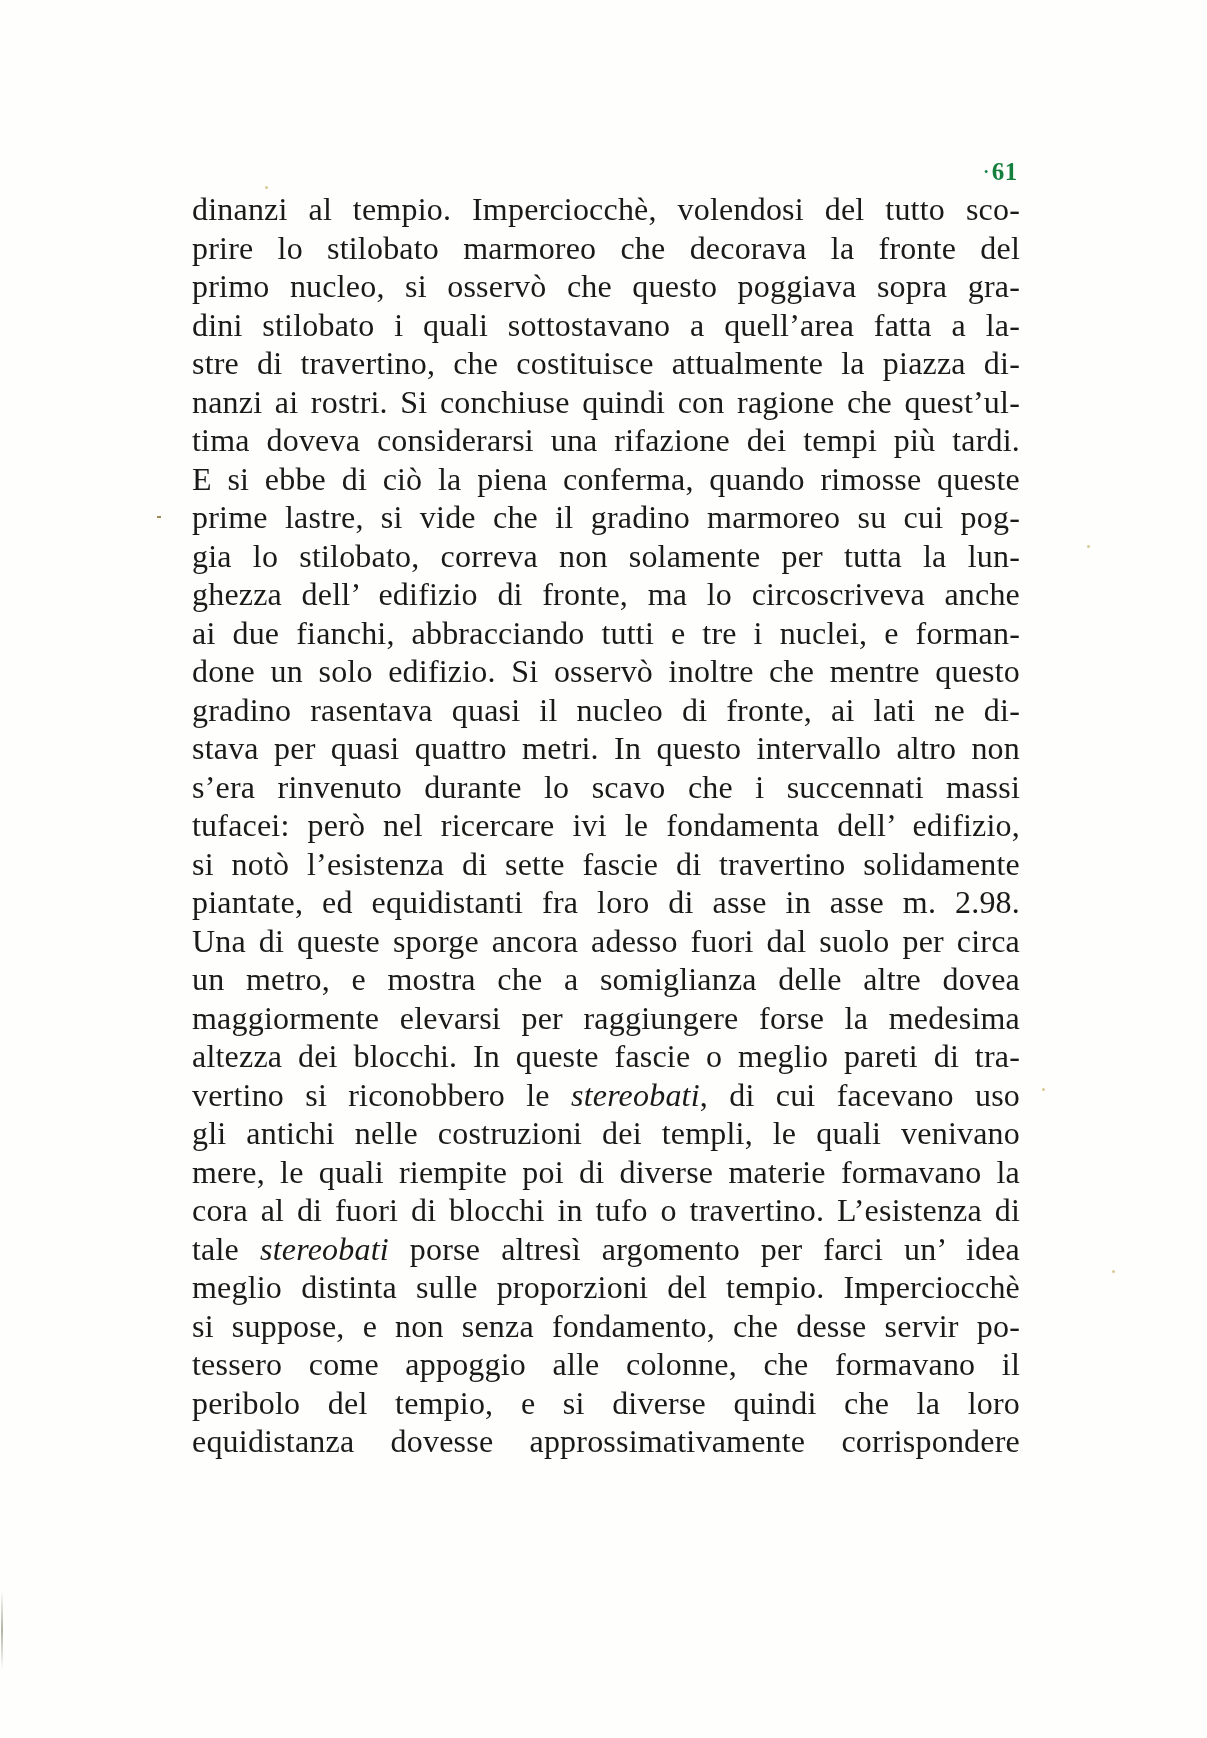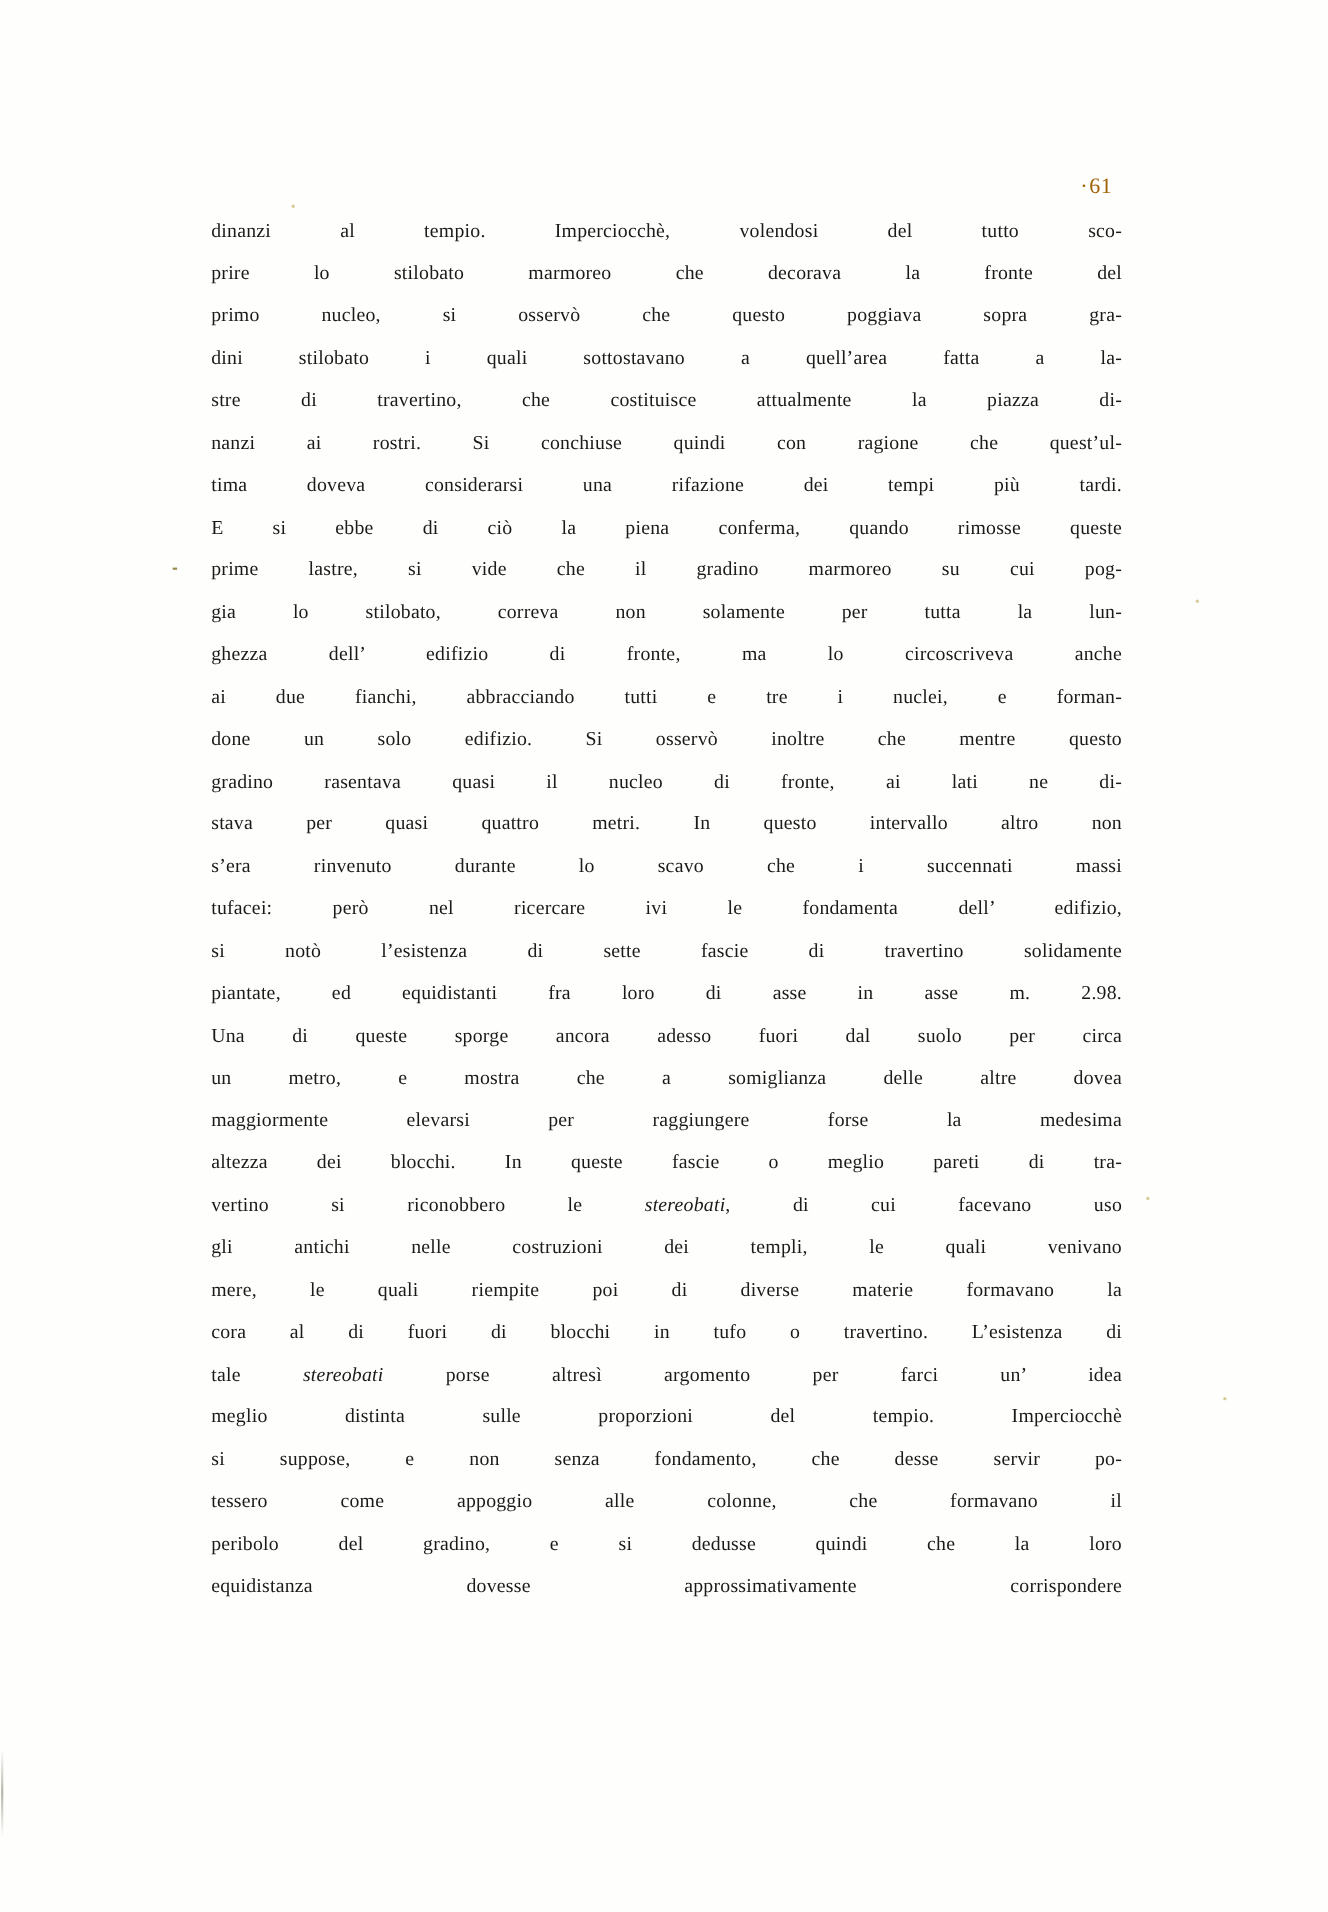--- a/index.html
+++ b/index.html
@@ -27,42 +27,42 @@
       left: 1px;
       top: 1590px;
       width: 2px;
       height: 80px;
       background: linear-gradient(to bottom, rgba(140,140,110,0), rgba(120,120,95,0.55), rgba(140,140,110,0));
     }
     .page-number {
       position: absolute;
       left: 982px;
       top: 158px;
-      font-size: 20px;
-      font-weight: normal;
+      font-size: 25px;
+      font-weight: bold;
       letter-spacing: 0.5px;
       font-family: "Liberation Serif", serif;
-      color: #a16207;
+      color: #15803d;
     }
     .page-number::before {
       content: "\00B7";
       font-weight: normal;
       margin-right: 1px;
     }
     .text-block {
       position: absolute;
       left: 192px;
       top: 190px;
       width: 828px;
     }
     .line {
       display: block;
       height: 38.5px;
       line-height: 38.5px;
-      font-size: 18px;
+      font-size: 32px;
       white-space: nowrap;
       text-align: justify;
       text-align-last: justify;
       font-family: "Liberation Serif", serif;
       letter-spacing: 0.2px;
     }
     .line.last {
       text-align-last: justify;
     }
     .it { font-style: italic; font-family: Liberation Serif, serif; }
@@ -121,16 +121,16 @@
       <span class="line">maggiormente elevarsi per raggiungere forse la medesima</span>
       <span class="line">altezza dei blocchi. In queste fascie o meglio pareti di tra-</span>
       <span class="line"><span>vertino si riconobbero le </span><span class="it">stereobati</span><span>, di cui facevano uso</span></span>
       <span class="line">gli antichi nelle costruzioni dei templi, le quali venivano</span>
       <span class="line">mere, le quali riempite poi di diverse materie formavano la</span>
       <span class="line">cora al di fuori di blocchi in tufo o travertino. L’esistenza di</span>
       <span class="line"><span>tale </span><span class="it">stereobati</span><span> porse altresì argomento per farci un’ idea</span></span>
       <span class="line">meglio distinta sulle proporzioni del tempio. Imperciocchè</span>
       <span class="line">si suppose, e non senza fondamento, che desse servir po-</span>
       <span class="line">tessero come appoggio alle colonne, che formavano il</span>
-      <span class="line">peribolo del gradino, e si dedusse quindi che la loro</span>
+      <span class="line">peribolo del tempio, e si diverse quindi che la loro</span>
       <span class="line last">equidistanza dovesse approssimativamente corrispondere</span>
     </div>
 </div>
 
 </body></html>

